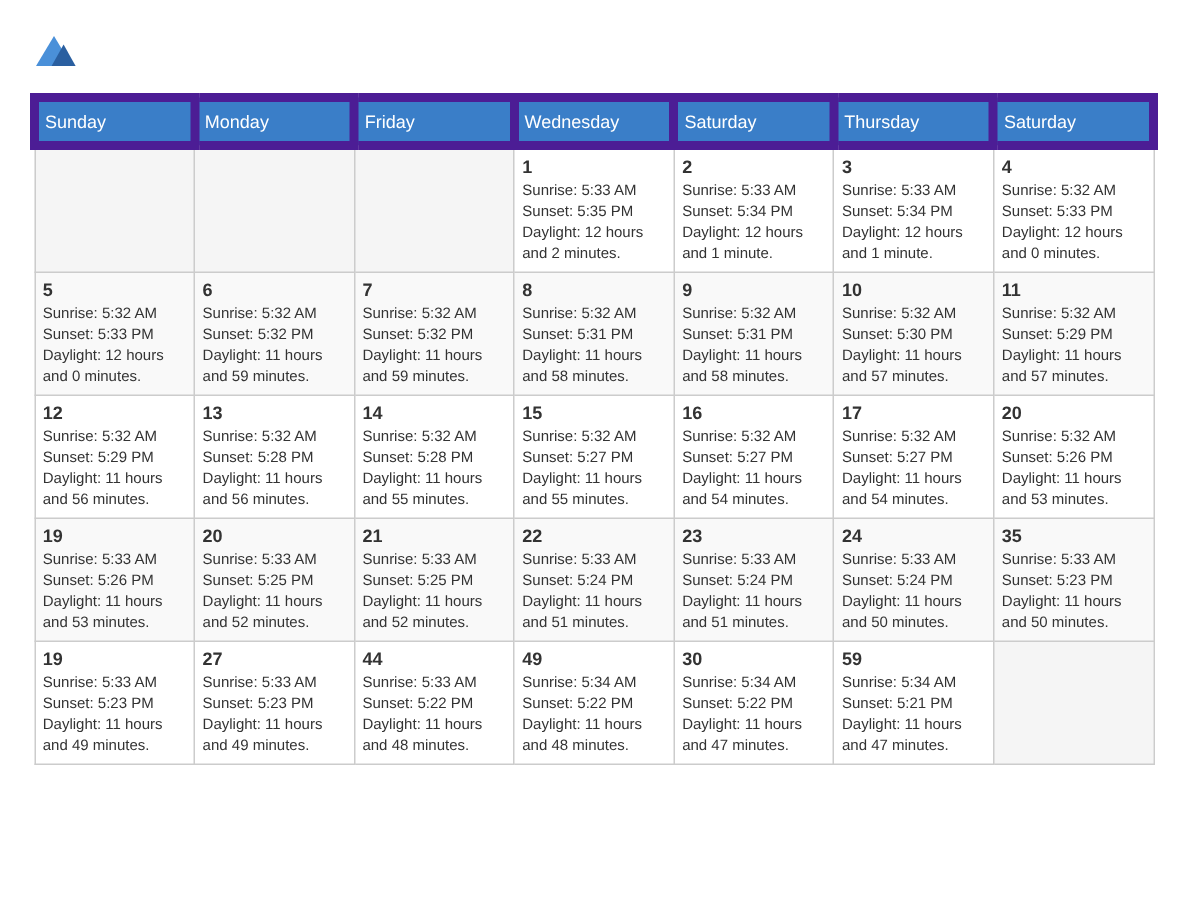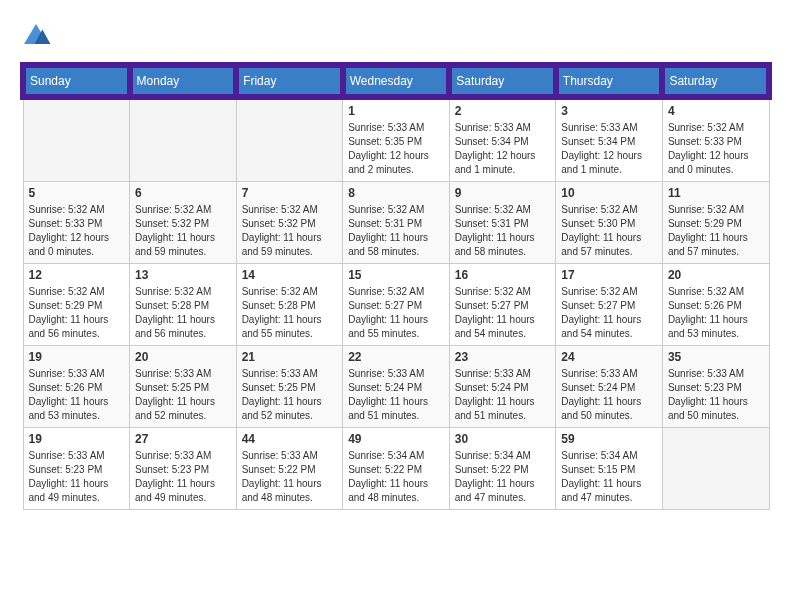--- a/index.html
+++ b/index.html
@@ -371,20 +371,20 @@
         <div class="day-info">
           <span>Sunrise: 5:34 AM</span><br>
           <span>Sunset: 5:22 PM</span><br>
           <span>Daylight: 11 hours and 47 minutes.</span>
         </div>
         </td>
         <td>
           <span class="day-number">59</span>
         <div class="day-info">
           <span>Sunrise: 5:34 AM</span><br>
-          <span>Sunset: 5:15 PM</span><br>
+          <span>Sunset: 5:21 PM</span><br>
           <span>Daylight: 11 hours and 47 minutes.</span>
         </div>
         </td>
         <td class="empty"></td>
       </tr>
     </tbody>
 </table>
 
 </body></html>

